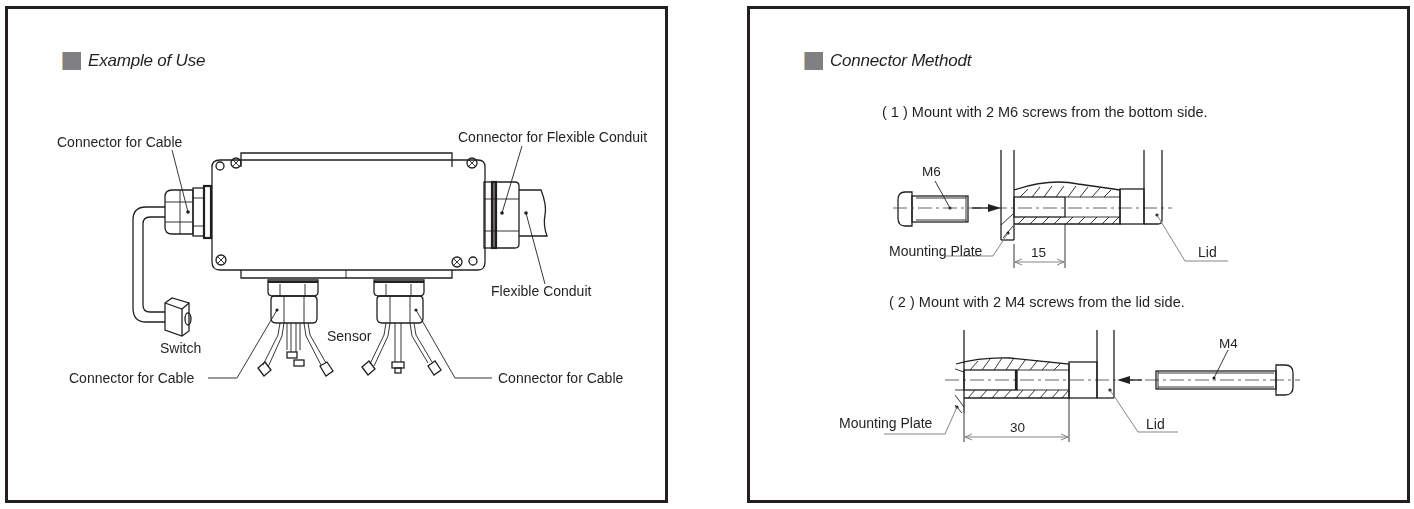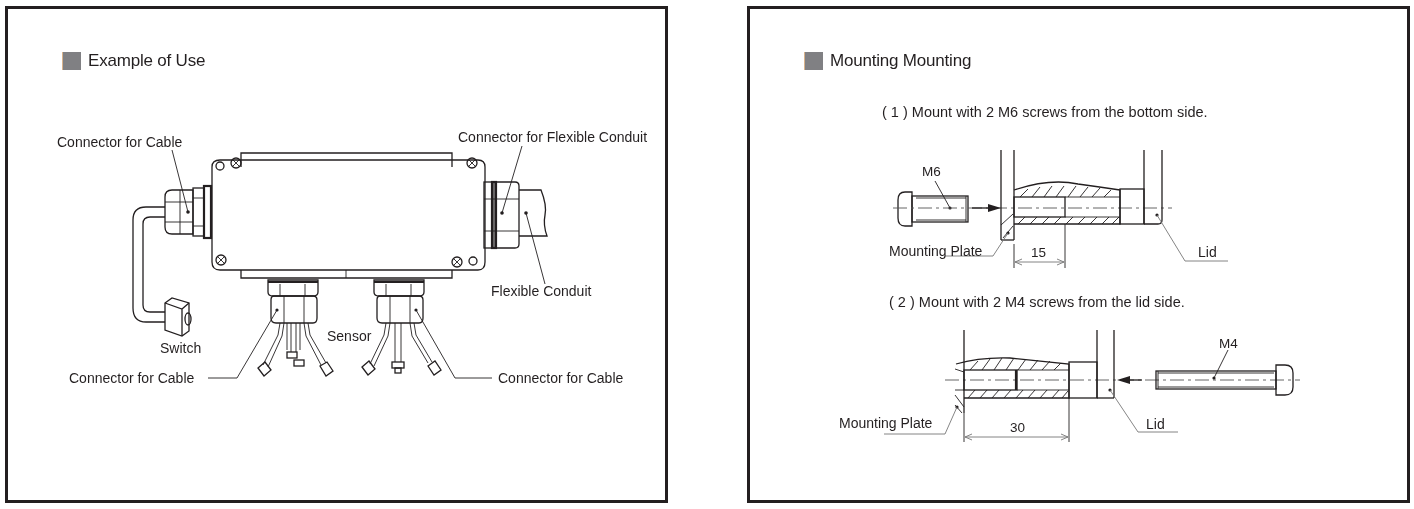--- a/index.html
+++ b/index.html
@@ -1,21 +1,21 @@
 <!DOCTYPE html>
 <html><head>
 <meta charset="utf-8">
 <style>
   html, body { margin: 0; padding: 0; background: #ffffff; }
   body { width: 1414px; height: 509px; position: relative; overflow: hidden;
          font-family: "Liberation Sans", "DejaVu Sans", sans-serif; color: #231f20; }
   .panel { position: absolute; border: 3px solid #231f20; box-sizing: border-box; background: #fff; }
   #panel-left  { left: 5px;   top: 6px; width: 663px; height: 497px; }
   #panel-right { left: 747px; top: 6px; width: 663px; height: 497px; }
-  .sec-title { position: absolute; display: flex; align-items: center; font-size: 17px; letter-spacing: -0.2px; }
+  .sec-title { position: absolute; display: flex; align-items: center; font-size: 17px; letter-spacing: -0.2px; font-style: italic; }
   .sec-title .sq { width: 18px; height: 18px; background: #808083; margin-right: 7px; border-left: 1px solid #d9b38c; }
   svg { position: absolute; left: 0; top: 0; overflow: visible; }
   svg text { font-family: "Liberation Sans", "DejaVu Sans", sans-serif; fill: #231f20; }
   .lbl { font-size: 14px; }
   .step { font-size: 14.5px; }
   .dim { font-size: 13.5px; }
   .ln { stroke: #231f20; fill: none; stroke-width: 1.3; }
   .ln2 { stroke: #231f20; fill: none; stroke-width: 2.2; }
   .thin { stroke: #231f20; fill: none; stroke-width: 0.9; }
   .grey { stroke: #777; fill: none; stroke-width: 0.9; }
@@ -137,21 +137,21 @@
   <text class="lbl" x="491" y="296">Flexible Conduit</text>
   <text class="lbl" x="160" y="353">Switch</text>
   <text class="lbl" x="327" y="341">Sensor</text>
   <text class="lbl" x="69" y="383">Connector for Cable</text>
   <text class="lbl" x="498" y="383">Connector for Cable</text>
 </svg>
 
 <div class="panel" id="panel-right"></div>
 <div class="sec-title" style="left:804px; top:51px;">
   <span class="sq"></span>
-  <span>Mounting Mounting</span>
+  <span>Connector Methodt</span>
 </div>
 
 <svg width="1414" height="509">
   <text class="step" x="882" y="117">( 1 ) Mount with 2 M6 screws from the bottom side.</text>
 
   <g>
 
     <g>
       <path class="ln" d="M912,192 L905,192 Q898,192 898,200 L898,218 Q898,226 905,226 L912,226 Z"></path>
       <rect class="ln" x="912" y="196" width="56" height="26"></rect>

